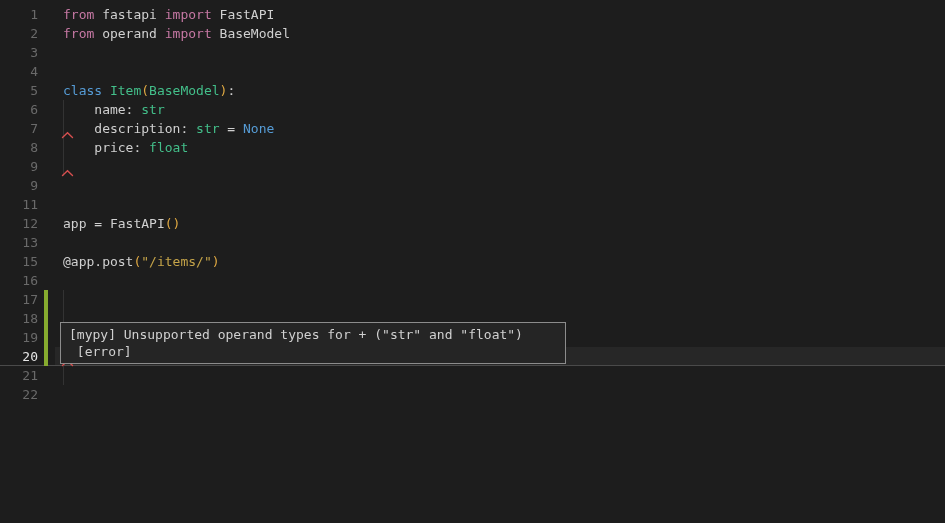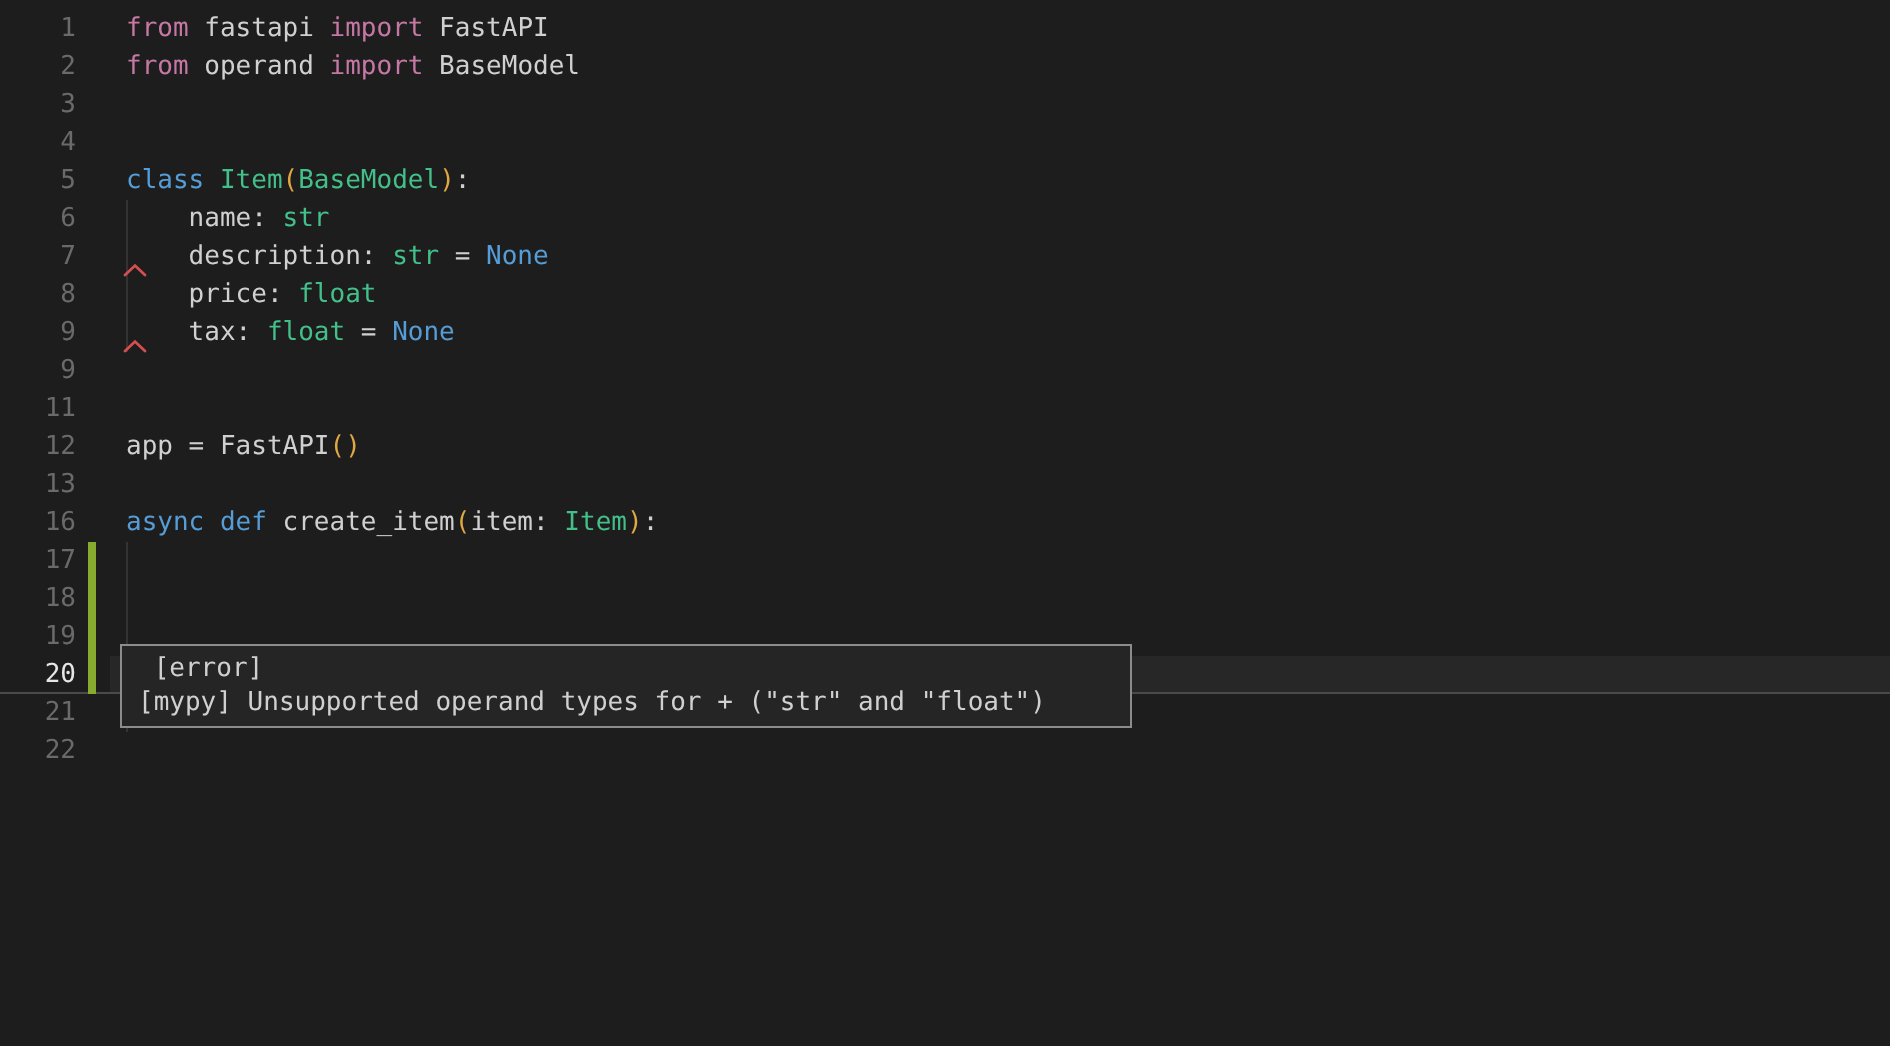--- a/index.html
+++ b/index.html
@@ -95,21 +95,20 @@
         </span>
       </div>
       <div class="line-row">
         <span class="num">8</span>
         <span class="guide"></span>
         <span class="code"><span class="tok p">    price: </span><span class="tok ty">float</span></span>
       </div>
       <div class="line-row">
         <span class="num">9</span>
         <span class="guide"></span>
-        <span class="code"><span class="tok p">    tax: </span><span class="tok ty">float</span><span class="tok p"> = </span><span class="tok kw">None</span></span>
         <span class="squiggle">
           <svg width="13" height="8" viewBox="0 0 13 8">
             <path d="M1.5 6.5 L6.5 1.8 L11.5 6.5" fill="none" stroke="#d64f4f" stroke-width="1.4" stroke-linecap="round"></path>
           </svg>
         </span>
       </div>
       <div class="line-row">
         <span class="num">9</span>
         <span class="code"></span>
       </div>
@@ -119,22 +118,25 @@
       </div>
       <div class="line-row">
         <span class="num">12</span>
         <span class="code"><span class="tok p">app = FastAPI</span><span class="tok br">()</span></span>
       </div>
       <div class="line-row">
         <span class="num">13</span>
         <span class="code"></span>
       </div>
       <div class="line-row">
+        <span class="num">15</span>
+        <span class="code"><span class="tok p">@app.post</span><span class="tok br">(</span><span class="tok st">"/items/"</span><span class="tok br">)</span></span>
+      </div>
+      <div class="line-row">
         <span class="num">16</span>
-        <span class="code"><span class="tok kw">async</span><span class="tok p"> </span><span class="tok kw">def</span><span class="tok p"> create_item</span><span class="tok br">(</span><span class="tok p">item: </span><span class="tok ty">Item</span><span class="tok br">)</span><span class="tok p">:</span></span>
       </div>
       <div class="line-row">
         <span class="num">17</span>
         <span class="gitbar"></span>
         <span class="guide"></span>
         <span class="code"></span>
       </div>
       <div class="line-row">
         <span class="num">18</span>
         <span class="gitbar"></span>
@@ -162,16 +164,16 @@
         <span class="num">21</span>
         <span class="guide"></span>
       </div>
       <div class="line-row">
         <span class="num">22</span>
         <span class="code"></span>
       </div>
     </div>
 
   <div class="tooltip">
+    <div class="tline">[mypy] Unsupported operand types for + ("str" and "float")</div>
     <div class="tline"> [error]</div>
-    <div class="tline">[mypy] Unsupported operand types for + ("str" and "float")</div>
   </div>
 </div>
 
 </body></html>

